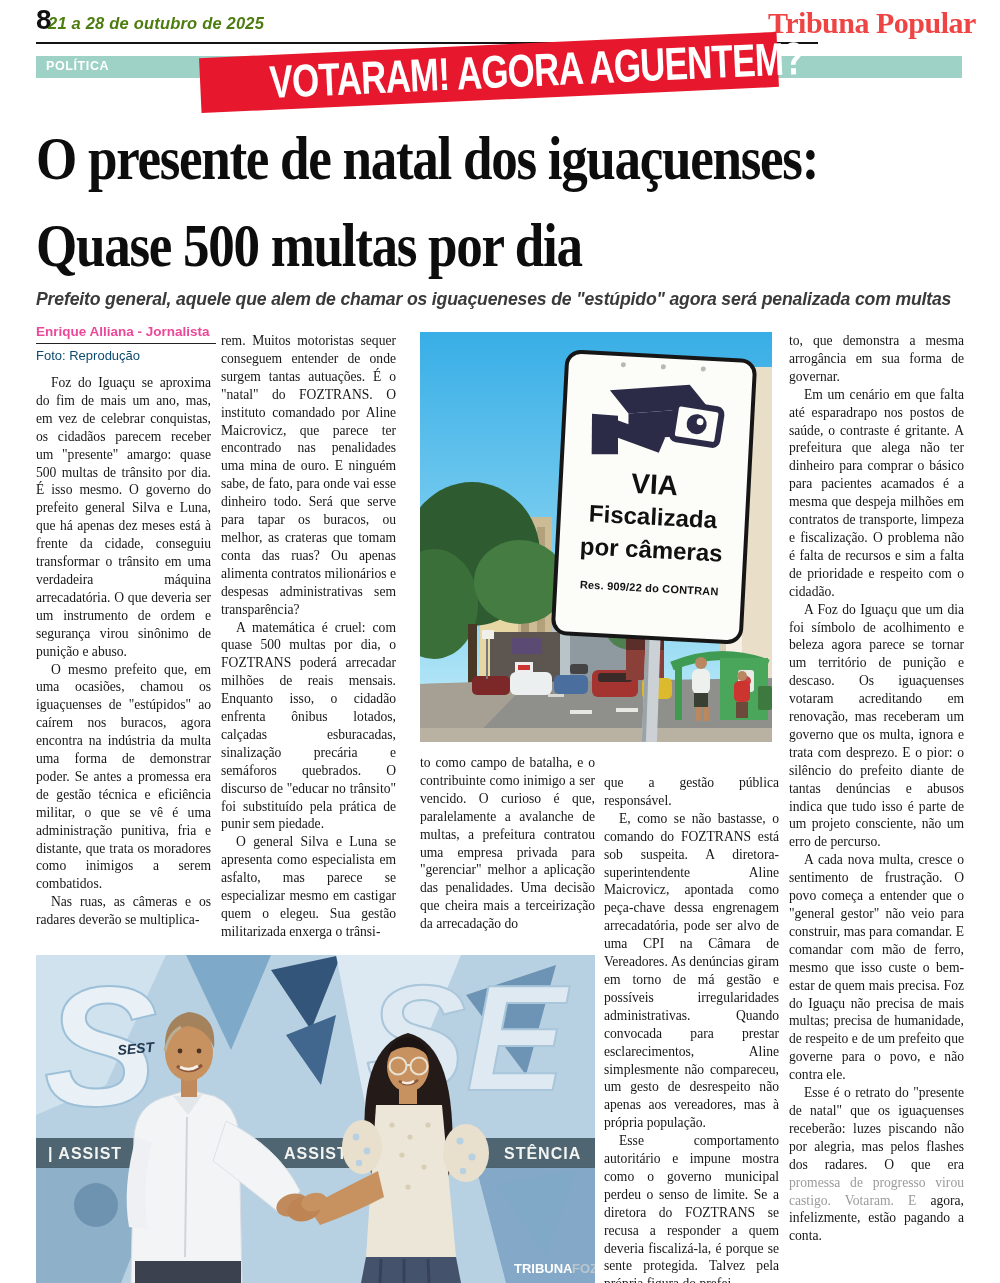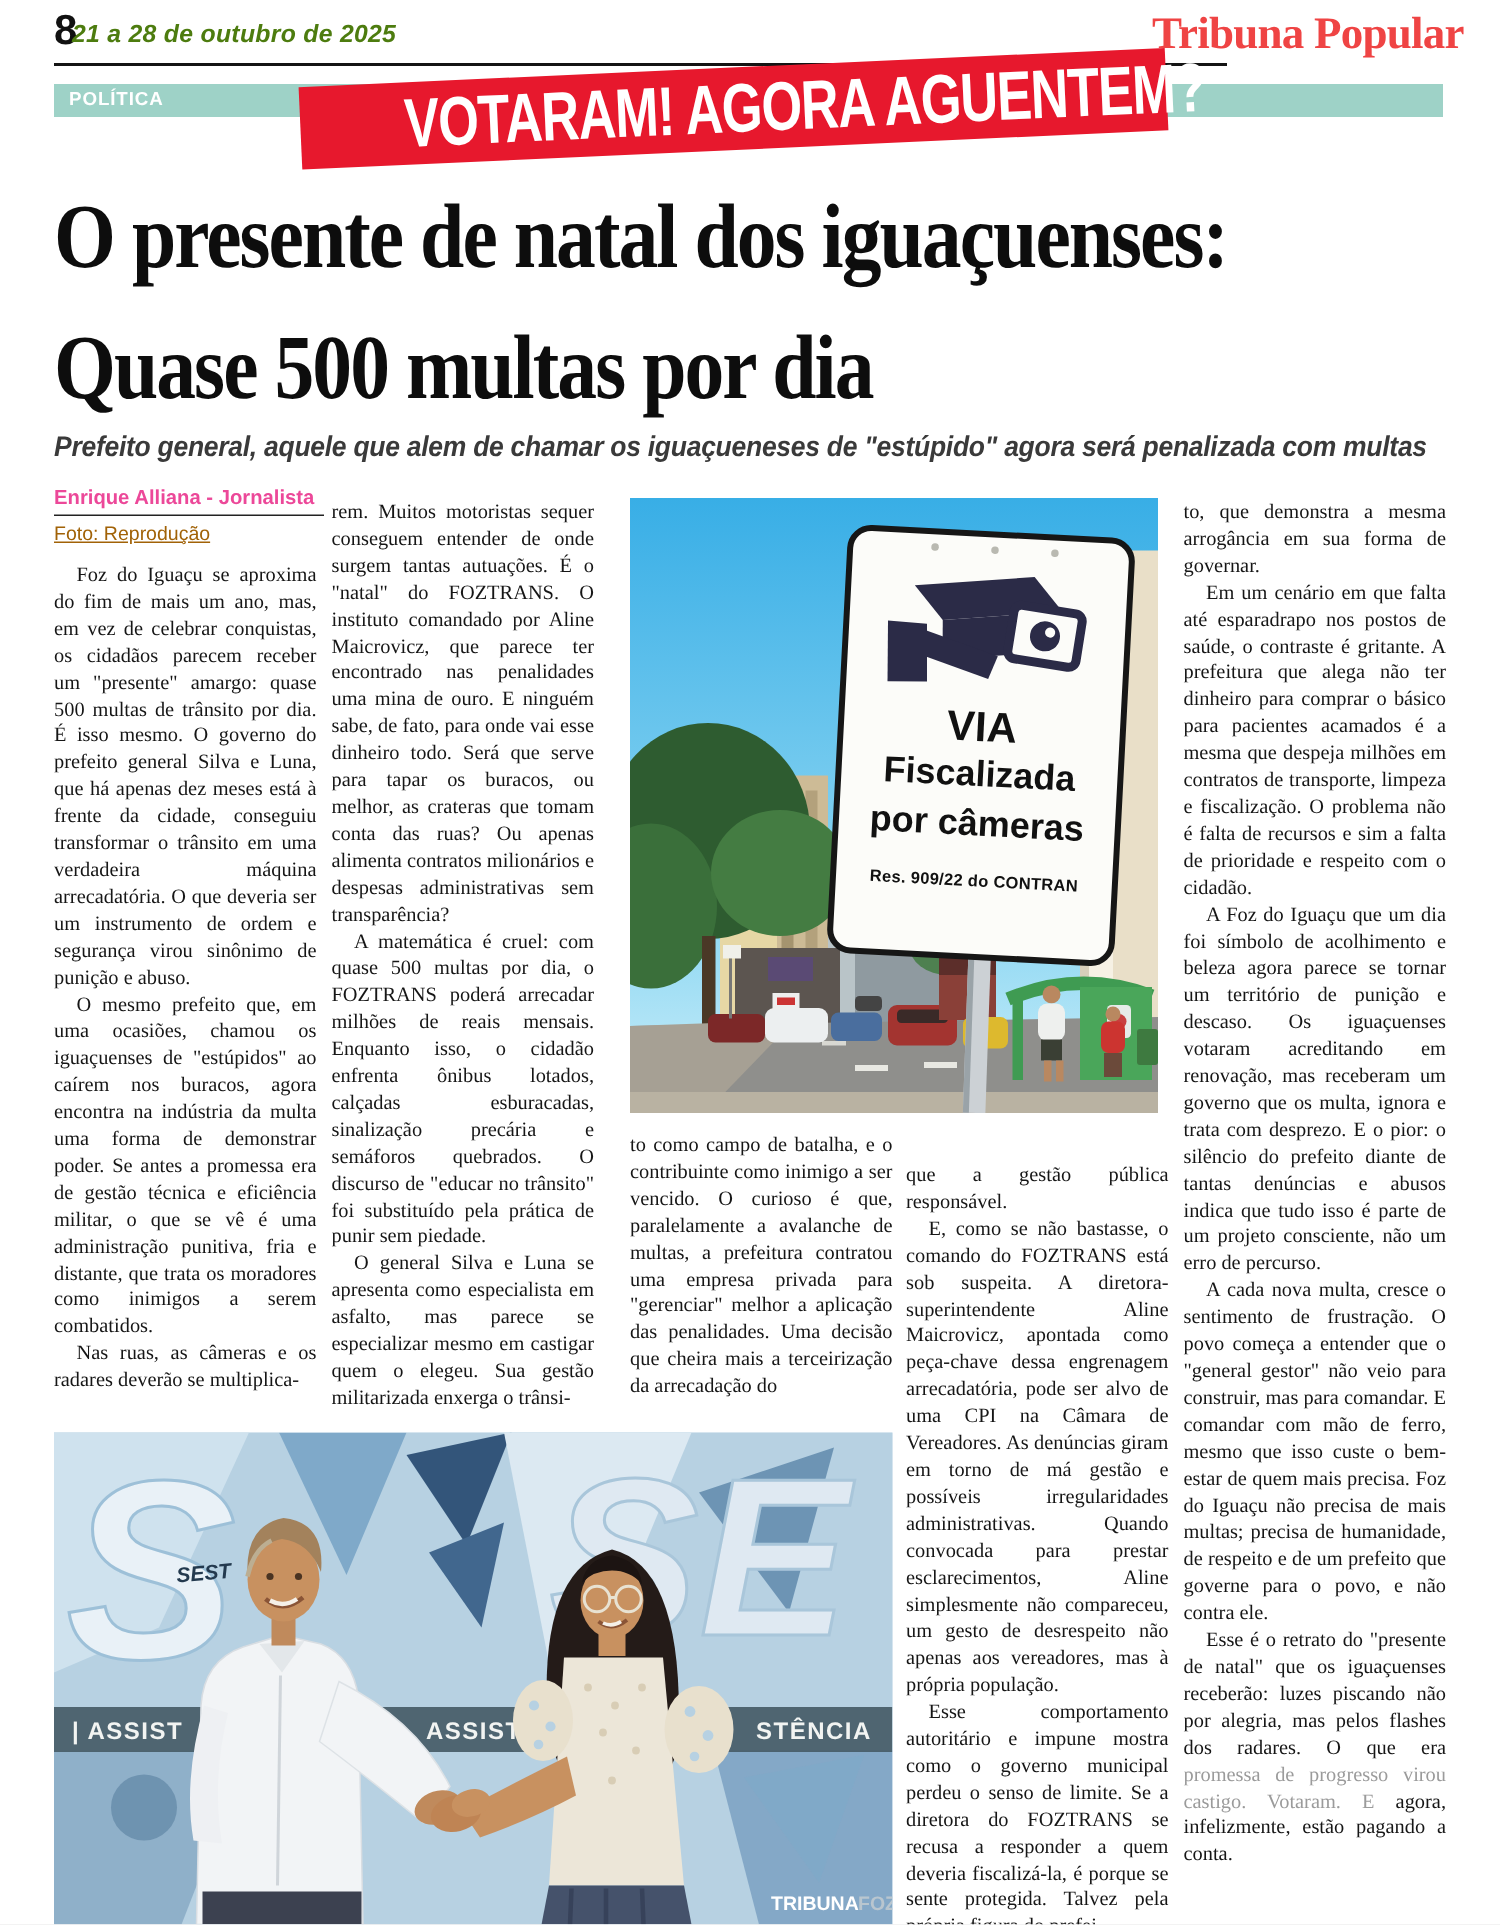--- a/index.html
+++ b/index.html
@@ -26,21 +26,21 @@
   .hl{left:36px;white-space:nowrap;font:700 61px "Liberation Serif",serif;color:#0d0d0d;
       letter-spacing:-1.5px;transform:scaleX(.87);transform-origin:left top;}
   #hl1{top:124px;} #hl2{top:211px;}
   #subhead{left:36px;top:288px;white-space:nowrap;font:700 italic 19px "Liberation Sans",sans-serif;
            color:#3a3a3a;transform:scaleX(.93);transform-origin:left top;letter-spacing:-.2px;}
 
   
   #byline{left:36px;top:324px;width:180px;}
   #byline .author{font:700 13.5px "Liberation Sans",sans-serif;color:#ec4899;
                   border-bottom:1.5px solid #222;padding-bottom:4px;}
-  #byline .credit{font:13px "Liberation Sans",sans-serif;color:#a16207;margin-top:4px;text-decoration:underline;}
+  #byline .credit{font:13px "Liberation Sans",sans-serif;color:#0c4a6e;margin-top:4px;}
 
   
   .col{position:absolute;width:175px;overflow:hidden;text-align:justify;color:#161616;
        font:13.6px/17.9px "Liberation Serif",serif;}
   .col p{margin:0;text-indent:15px;}
   .col p.cont{text-indent:0;}
   #col1{left:36px;top:374px;height:578px;}
   #col2{left:221px;top:332px;height:622px;}
   #col3{left:420px;top:754px;height:198px;}
   #col4{left:604px;top:774px;height:529px;}

